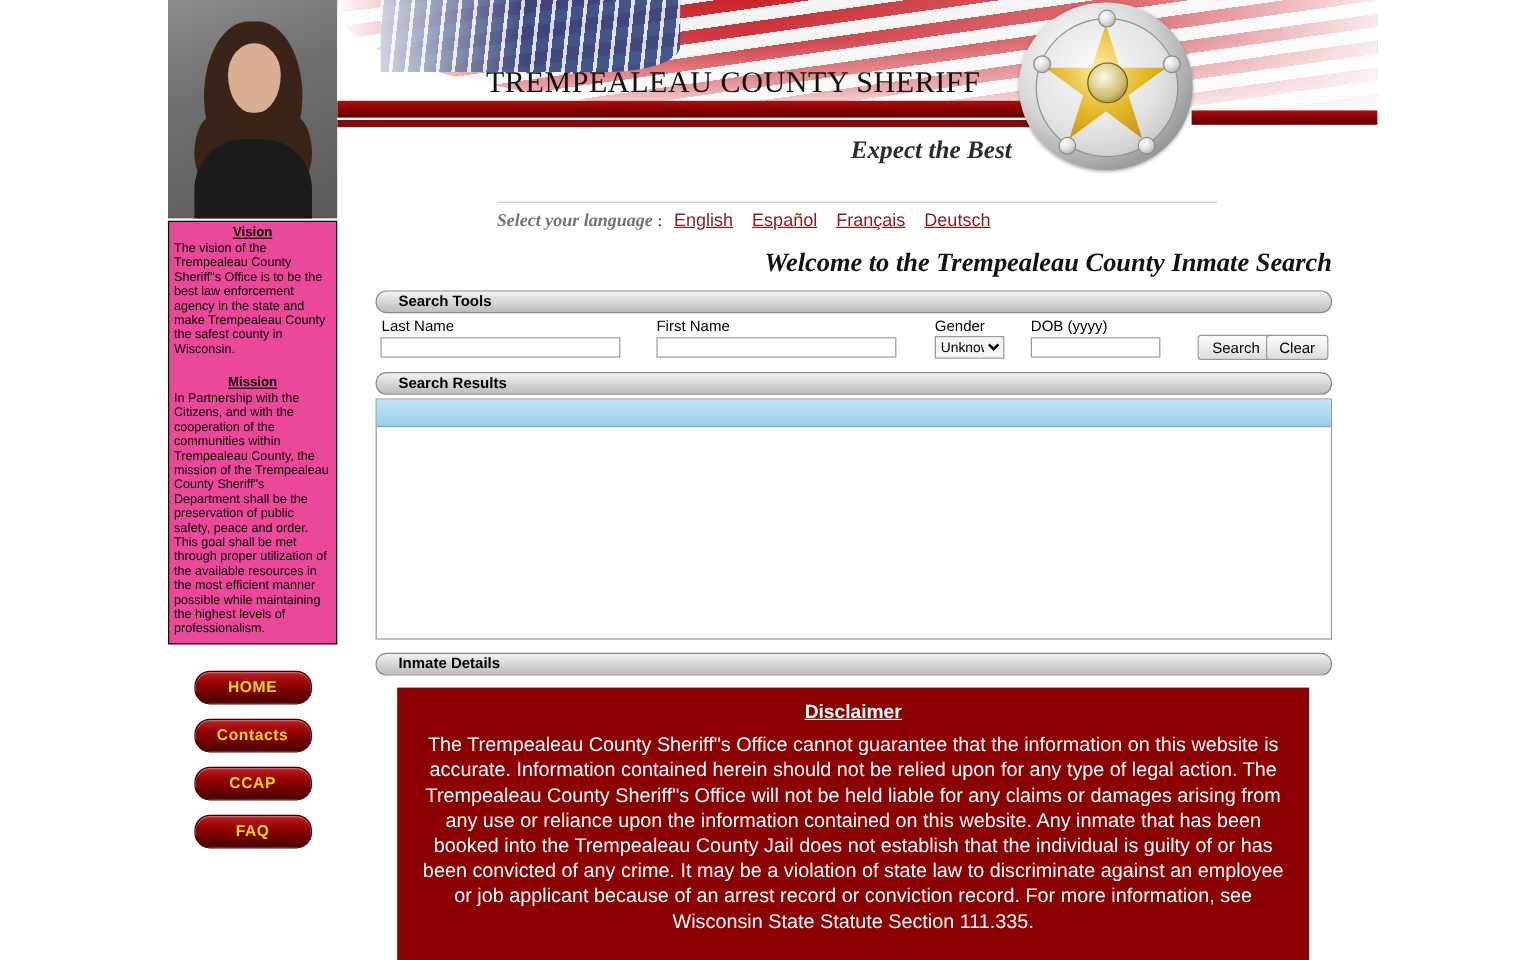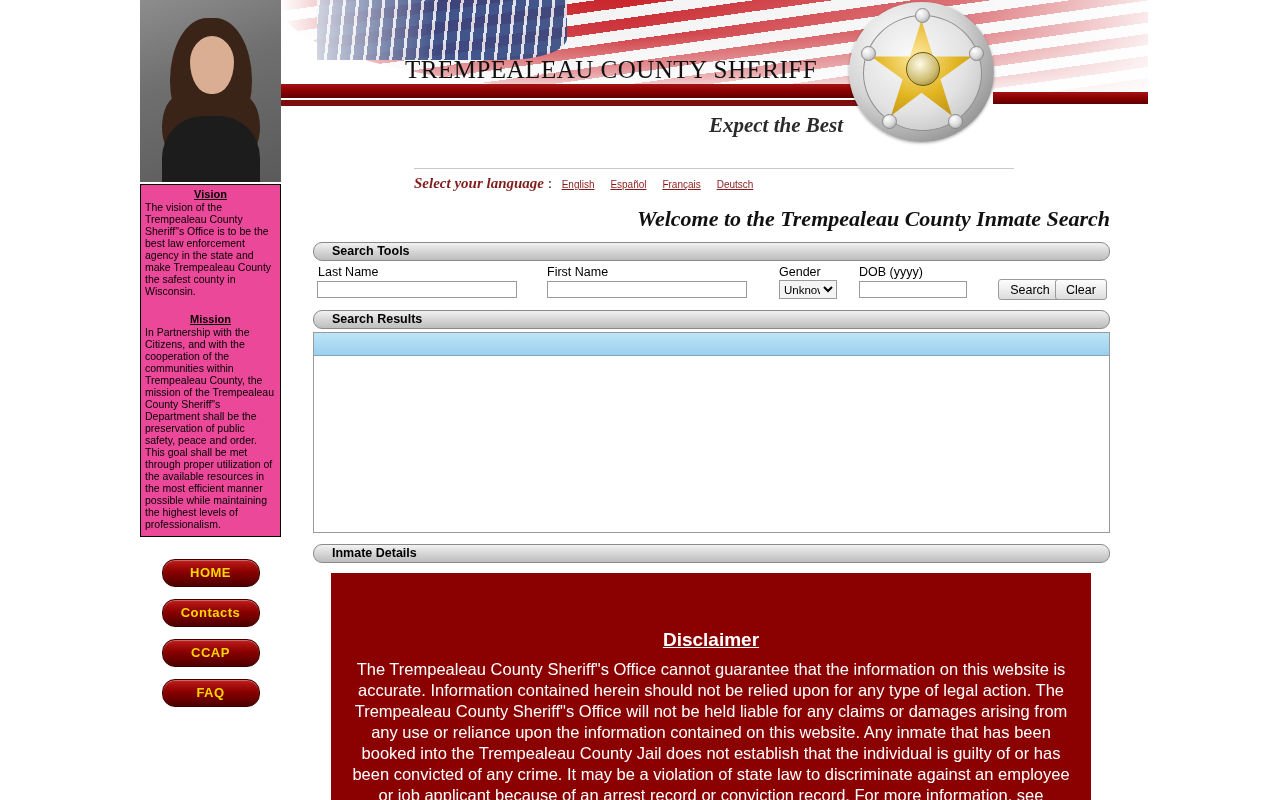--- a/index.html
+++ b/index.html
@@ -250,27 +250,27 @@
     width: 600px;
     border-top: 1px solid #c8c8c8;
     padding-top: 6px;
     font-size: 14px;
   }
   #langbar .lbl {
     font-family: "Liberation Serif", serif;
     font-style: italic;
     font-weight: bold;
     font-size: 15px;
-    color: #7f1d1d;
+    color: #737373;
   }
   #langbar .colon { font-family:"Liberation Serif", serif; color:#111; }
   #langbar a {
     color: #8b1a1a;
     text-decoration: underline;
-    font-size: 10px;
+    font-size: 15px;
     margin: 0 6px;
     font-family: "Liberation Sans", sans-serif;
   }
 
   
   #welcome {
     position: absolute;
     left: 313px; top: 206px;
     width: 797px;
     text-align: right;
@@ -381,23 +381,22 @@
     min-height: 227px;
     background: #8b0000;
     color: #ffffff;
     padding: 12px 14px 10px 14px;
     box-sizing: border-box;
   }
   #disclaimer .dtitle {
     text-align: center;
     font-weight: bold;
     text-decoration: underline;
-    font-size: 19px;
+    font-size: 16px;
     margin-bottom: 8px;
-    margin-top: 44px;
   }
   #disclaimer .dbody {
     text-align: center;
     font-size: 16.5px;
     line-height: 21px;
   }
 </style>
 </head>
 <body>
 

